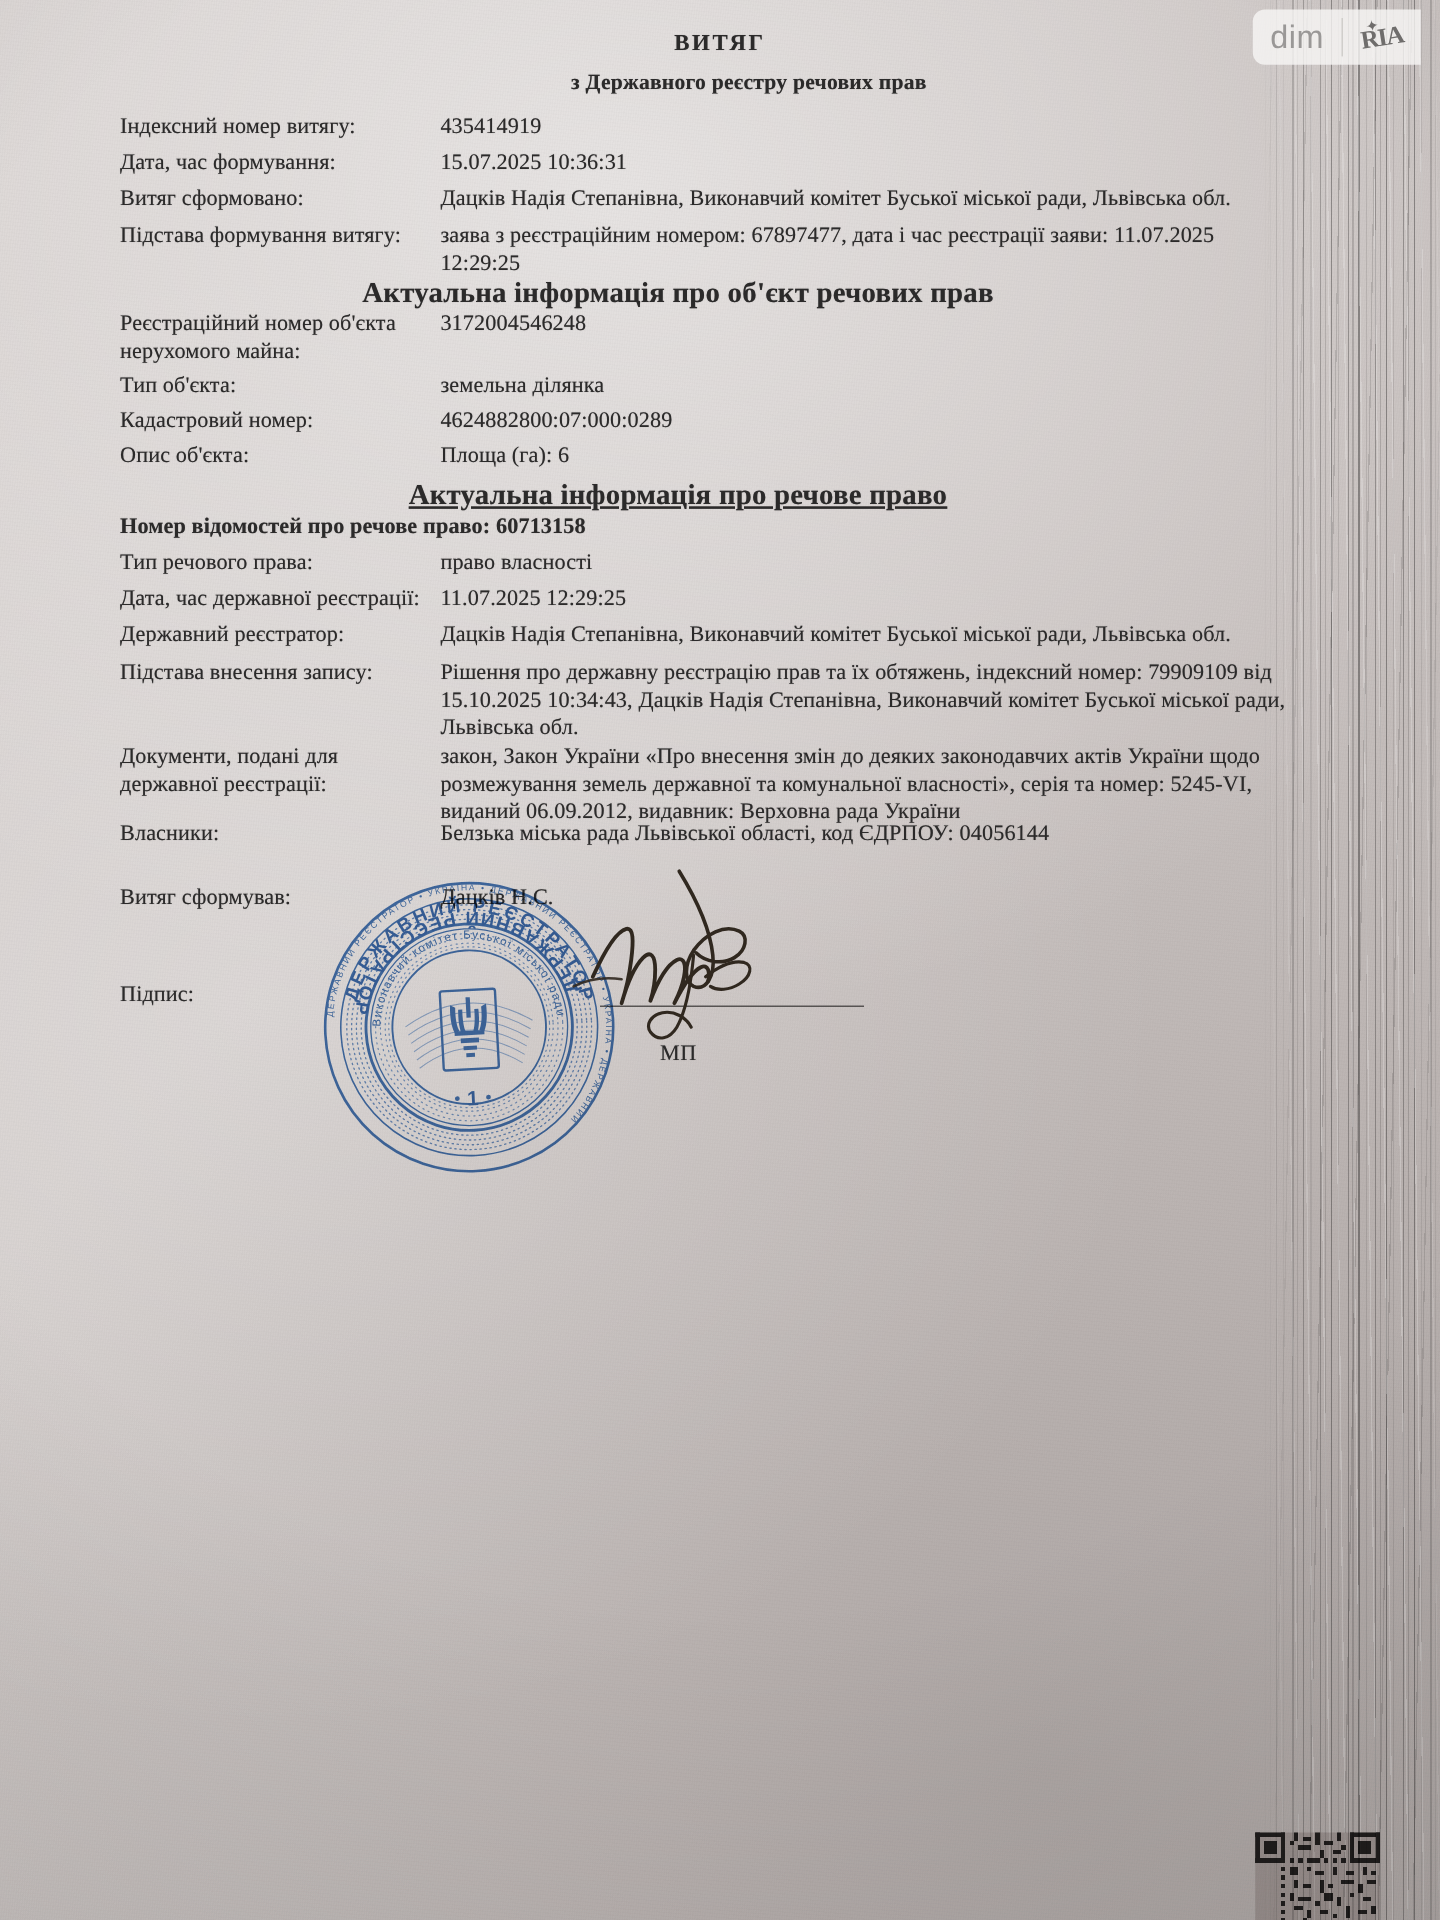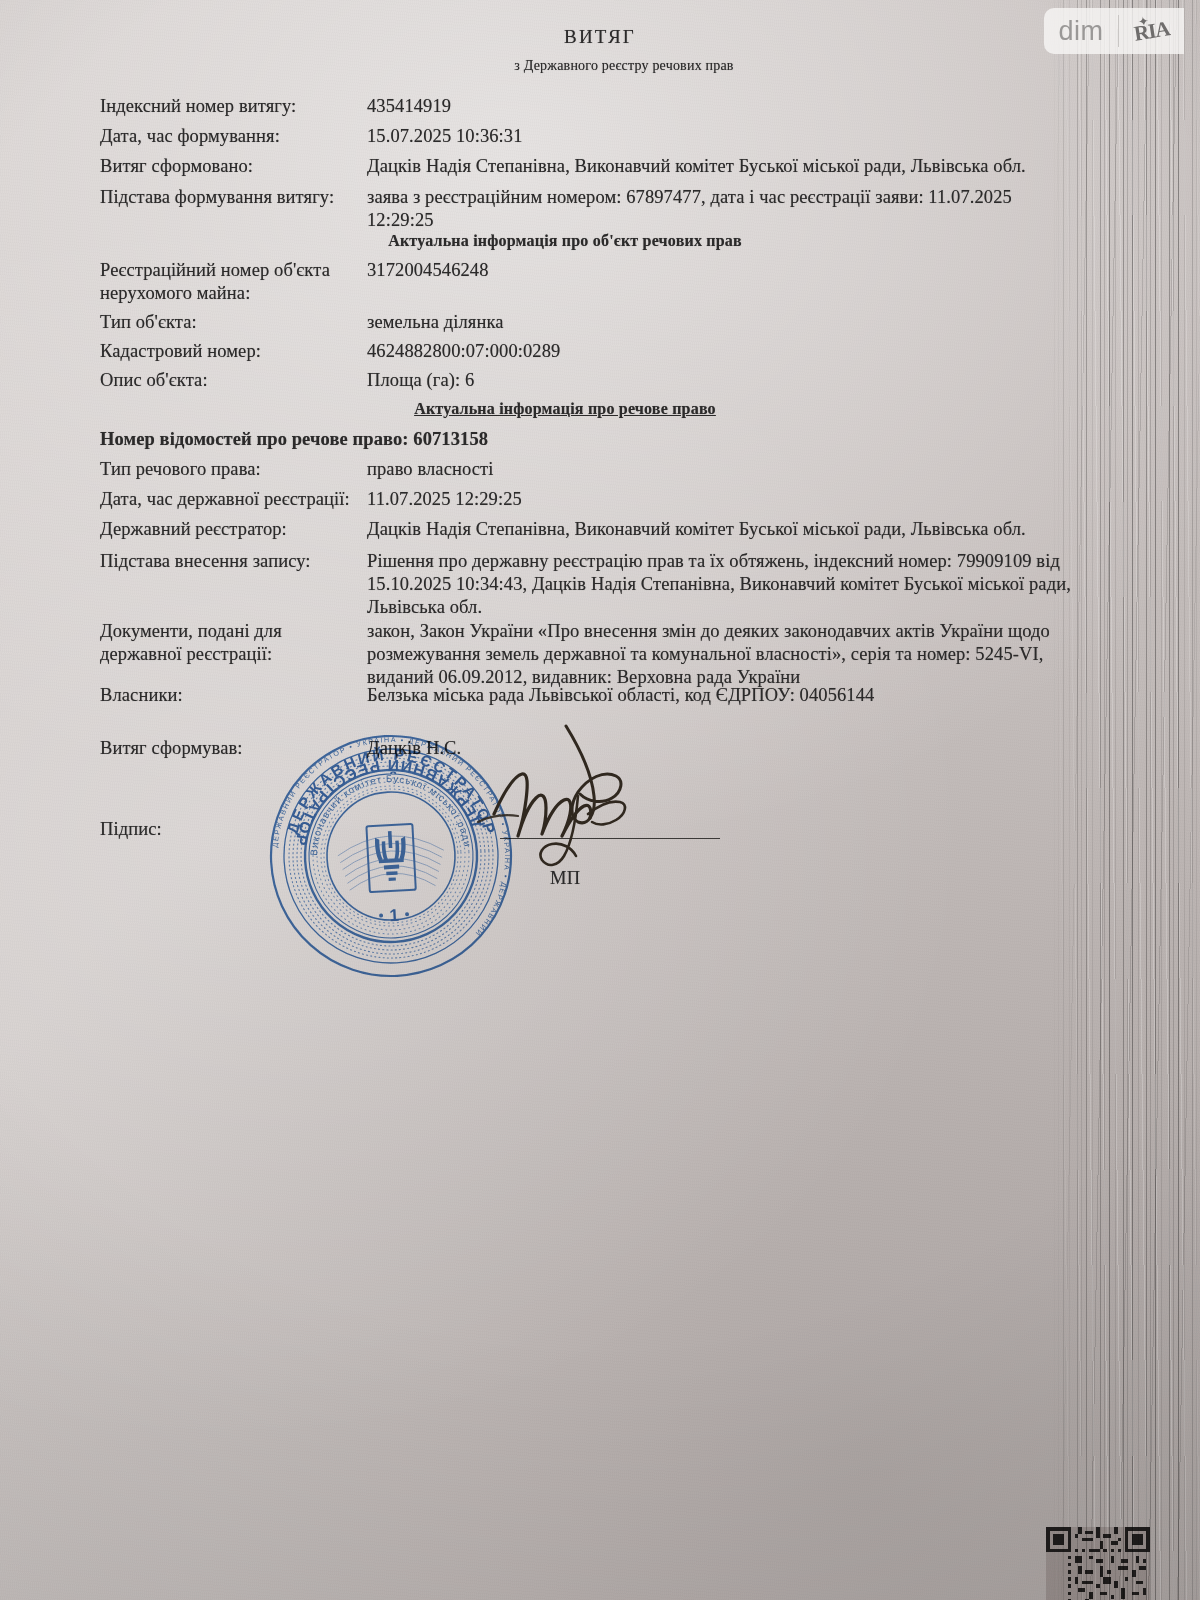--- a/index.html
+++ b/index.html
@@ -151,33 +151,33 @@
   .doc {
     position: absolute;
     inset: 0;
     z-index: 4;
   }
 
   .title {
     position: absolute;
     left: 0; right: 0;
     text-align: center;
-    font-weight: 400;
+    font-weight: 700;
     letter-spacing: 2.2px;
   }
   #doc-title { top: 26px; font-size: 19px; }
-  #doc-subtitle { top: 58px; font-size: 14px; letter-spacing: .2px; padding-left: 48px; }
+  #doc-subtitle { top: 58px; font-size: 18px; letter-spacing: .2px; padding-left: 48px; }
 
   .section-head {
     position: absolute;
     left: 60px;
     width: 1010px;
     text-align: center;
     font-weight: 700;
-    font-size: 16px;
+    font-size: 24px;
     letter-spacing: .2px;
   }
 
   .row { position: absolute; }
   .row .lbl {
     position: absolute;
     left: 0;
     top: 0;
     width: 262px;
     font-size: 18.5px;

